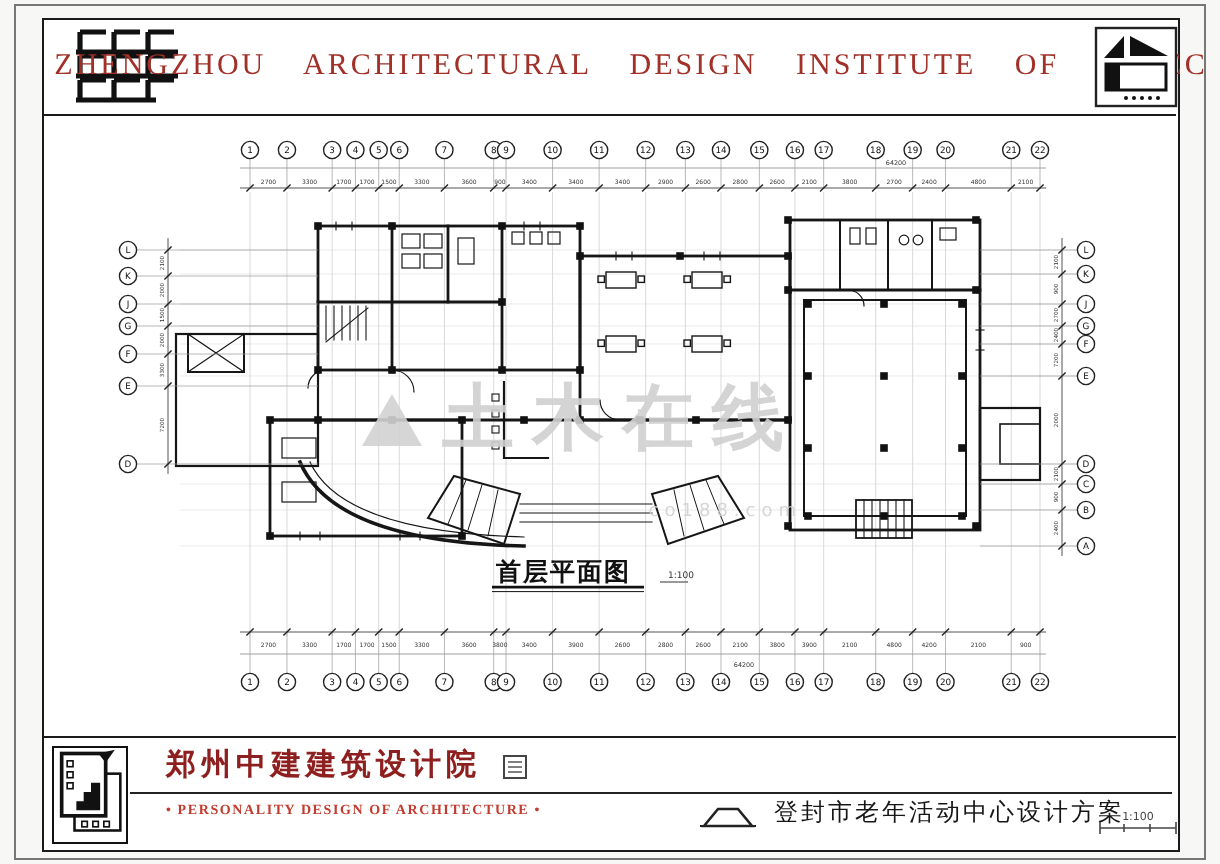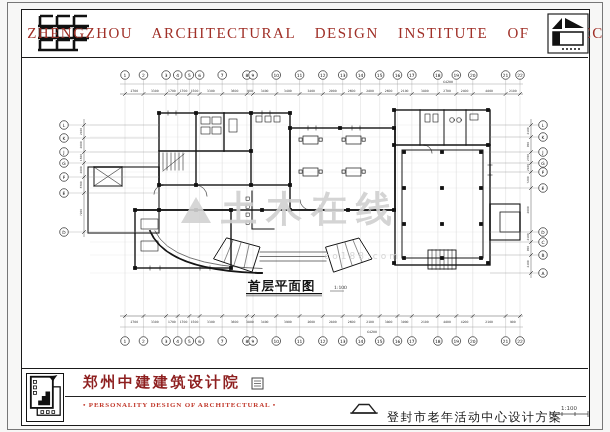--- a/index.html
+++ b/index.html
@@ -26,21 +26,21 @@
   
   .footerbar{position:absolute;left:21px;top:368px;width:567px;height:56px;border-top:1.4px solid #1a1a1a;text-align:center;}
   .footer-logo-box{position:absolute;left:5px;top:4px;width:36px;height:47px;border:1.6px solid #111;background:#fff;}
   .institute-name{position:absolute;left:62px;top:4px;font-size:15px;font-weight:bold;color:#8e1f1f;letter-spacing:2.5px;
     font-family:"Liberation Serif",serif;white-space:nowrap;}
   .reg-seal{position:absolute;left:230px;top:8px;}
   .footer-divider{position:absolute;left:44px;right:2px;top:27px;border-top:1.2px solid #222;}
   .slogan{position:absolute;left:62px;top:32px;font-size:7px;font-weight:bold;color:#c23b2e;letter-spacing:.8px;
     font-family:"Liberation Serif",serif;white-space:nowrap;}
   .house-icon{position:absolute;left:328px;top:31px;}
-  .project-name{position:absolute;left:366px;top:40px;font-size:12px;color:#161616;letter-spacing:1.5px;font-weight:500;white-space:nowrap;}
+  .project-name{position:absolute;left:366px;top:29px;font-size:12px;color:#161616;letter-spacing:1.5px;font-weight:500;white-space:nowrap;}
   .scale-graphic{position:absolute;left:527px;top:35px;}
 </style>
 </head>
 <body>
 
 <div class="page">
   <div class="outer-frame"></div>
   <div class="main-frame"></div>
 
   <div class="titlebar">
@@ -630,21 +630,21 @@
             <rect x="25" y="40" width="3" height="3"></rect>
         </g>
       </svg>
     </div>
     <div class="institute-name">郑州中建建筑设计院</div>
     <svg class="reg-seal" width="13" height="13" viewBox="0 0 13 13">
       <rect x="1" y="1" width="11" height="11" fill="none" stroke="#444" stroke-width="1"></rect>
       <path d="M3,4 h7 M3,6.5 h7 M3,9 h7" stroke="#555" stroke-width=".8"></path>
     </svg>
     <div class="footer-divider"></div>
-    <div class="slogan">• PERSONALITY DESIGN OF ARCHITECTURAL •</div>
+    <div class="slogan">• PERSONALITY DESIGN OF ARCHITECTURE •</div>
     <svg class="house-icon" width="30" height="16" viewBox="0 0 30 16">
       <path d="M3,13 L10,4.5 L20,4.5 L27,13 Z" fill="none" stroke="#222" stroke-width="1.3"></path>
       <line x1="1" y1="13" x2="29" y2="13" stroke="#222" stroke-width="1"></line>
     </svg>
     <div class="project-name">登封市老年活动中心设计方案</div>
     <svg class="scale-graphic" width="42" height="14" viewBox="0 0 42 14">
       <text x="21" y="6" font-size="5.5" fill="#444" text-anchor="middle" font-family="DejaVu Sans, sans-serif">1:100</text>
       <line x1="2" y1="10" x2="40" y2="10" stroke="#444" stroke-width=".8"></line>
       <line x1="2" y1="7" x2="2" y2="13" stroke="#444" stroke-width=".8"></line>
       <line x1="14" y1="8" x2="14" y2="12" stroke="#444" stroke-width=".8"></line>

